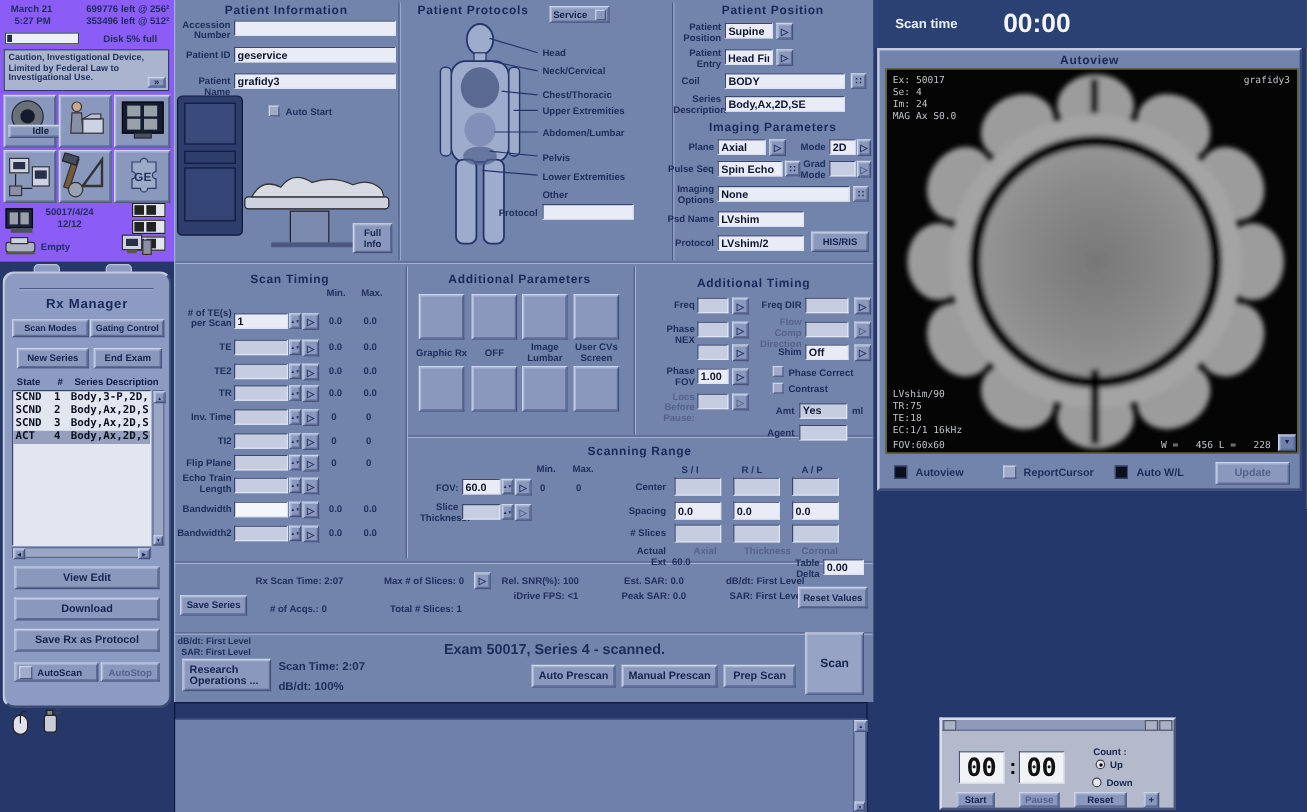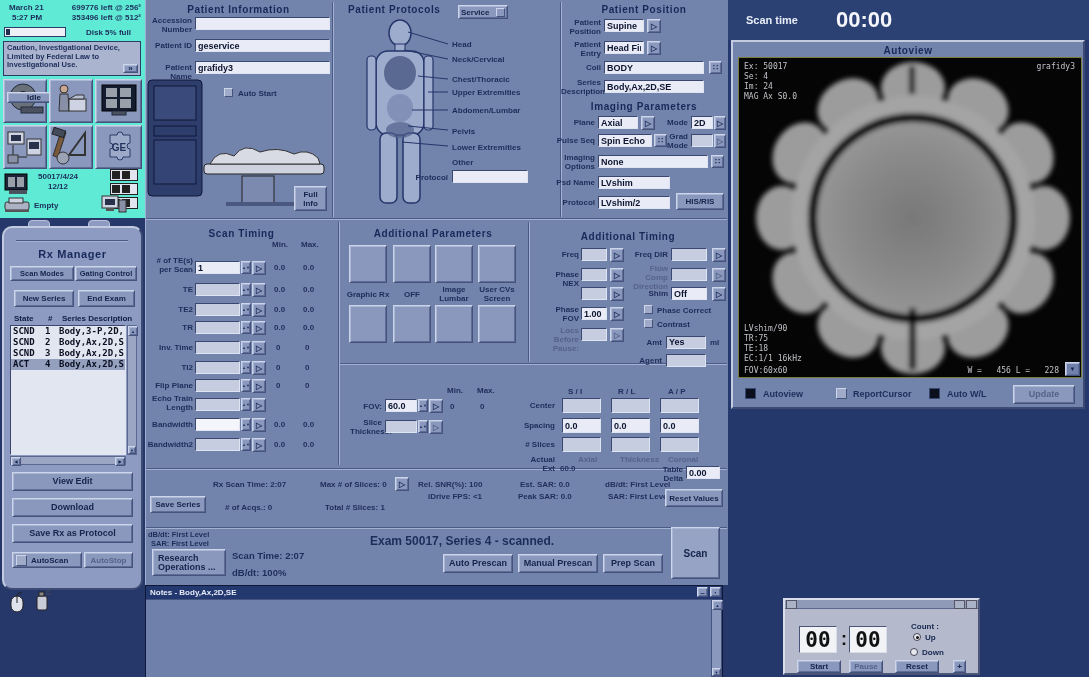--- a/index.html
+++ b/index.html
@@ -17,21 +17,21 @@
   .dots{width:13px;height:13px;font-size:8px;letter-spacing:0}
   .cb{width:9px;height:9px;background:#8a98bd;border:1px solid;border-color:#ccd5e9 #45527c #45527c #ccd5e9}
   .cbk{width:11px;height:11px;background:#0a0f1e;border:1px solid #3a4770}
   .cbl{width:11px;height:11px;background:#9fabc8;border:1px solid;border-color:#ccd5e9 #45527c #45527c #ccd5e9}
   .mm{font:bold 8px "Liberation Sans",sans-serif;color:#202f5e;white-space:nowrap}
   .ovl{font:8px/9.5px "DejaVu Sans Mono",monospace;color:#bfc2c8;white-space:pre}
   .hl{height:2px;border-top:1px solid #4c5b86;border-bottom:1px solid #a2b0d2}
   .vl{width:2px;border-left:1px solid #4c5b86;border-right:1px solid #a2b0d2}
   .srow{display:flex;font:bold 9px "DejaVu Sans Mono",monospace;color:#0a0f22;height:11px;line-height:11px;padding-left:2px;white-space:pre}
   .srow .c1{width:32px}.srow .c2{width:14px}
-  .panel-lt{background:#5eead4}
+  .panel-lt{background:#8b5cf6}
   .main-bg{background:#7384ac}
   input.inp{outline:none}
 </style>
 </head>
 <body>
 
 <div id="app">
 
   <div class="ab panel-lt" style="left:0;top:0;width:145px;height:218px">
     <div class="ab lb" style="left:9px;top:3px">March 21</div>
@@ -46,21 +46,21 @@
       <div class="lb" style="padding:2px 16px 0 3px;font-size:7.5px;line-height:8.5px">Caution, Investigational Device, Limited by Federal Law to Investigational Use.</div>
       <div class="btn ab" style="right:2px;bottom:2px;width:15px;height:9px;font-size:8px">»</div>
     </div>
 
     <div class="btn ab" style="left:3px;top:79px;width:44px;height:44px">
       <svg width="40" height="40">
           <circle cx="18" cy="16" r="13" fill="#6a7078" stroke="#20283c"></circle>
           <circle cx="18" cy="16" r="6" fill="#151b2c"></circle>
           <rect x="16" y="26" width="22" height="6" fill="#4a5260" stroke="#20283c"></rect>
         </svg>
-      <div class="btn ab" style="left:3px;bottom:19px;width:54px;height:11px;font-size:8px;color:#101c3e">Idle</div>
+      <div class="btn ab" style="left:3px;bottom:7px;width:54px;height:11px;font-size:8px;color:#101c3e">Idle</div>
     </div>
     <div class="btn ab" style="left:49px;top:79px;width:44px;height:44px">
       <svg width="40" height="40">
           <circle cx="13" cy="8" r="4" fill="#c8a890" stroke="#333"></circle>
           <path d="M9,13 L17,13 L18,30 L8,30 Z" fill="#8890a8" stroke="#333"></path>
           <rect x="18" y="18" width="17" height="12" fill="#cdd3e2" stroke="#333"></rect>
           <path d="M18,18 L25,14 L33,14 L33,18 Z" fill="#b8bfd2" stroke="#333"></path>
         </svg>
     </div>
     <div class="btn ab" style="left:95px;top:79px;width:47px;height:44px">
@@ -255,21 +255,21 @@
   <div class="ab lb lbr" style="left:410px;top:173px;width:38px">Protocol</div>
   <input class="inp ab" style="left: 452px; top: 170px; width: 76px;" value="">
 
   <div class="ab sect" style="left:560px;top:4px;width:168px;text-align:center">Patient Position</div>
   <div class="ab lb lbr" style="left:561px;top:18px;width:40px">Patient Position</div>
   <input class="inp ab" style="left: 604px; top: 19px; width: 40px;" value="Supine">
   <div class="btn arw ab" style="left:647px;top:19px">▷</div>
   <div class="ab lb lbr" style="left:561px;top:40px;width:40px">Patient Entry</div>
   <input class="inp ab" style="left: 604px; top: 41px; width: 40px;" value="Head First">
   <div class="btn arw ab" style="left:647px;top:41px">▷</div>
-  <div class="ab lb lbr" style="left:561px;top:63px;width:40px">Coil</div>
+  <div class="ab lb lbr" style="left:561px;top:63px;width:22px">Coil</div>
   <input class="inp ab" style="left: 604px; top: 61px; width: 100px;" value="BODY">
   <div class="btn dots ab" style="left:709px;top:61px">∷</div>
   <div class="ab lb lbr" style="left:561px;top:78px;width:40px">Series Description</div>
   <input class="inp ab" style="left: 604px; top: 80px; width: 100px;" value="Body,Ax,2D,SE">
 
   <div class="ab sect" style="left:560px;top:101px;width:168px;text-align:center">Imaging Parameters</div>
   <div class="ab lb lbr" style="left:555px;top:118px;width:40px">Plane</div>
   <input class="inp ab" style="left: 598px; top: 116px; width: 40px;" value="Axial">
   <div class="btn arw ab" style="left:641px;top:116px">▷</div>
   <div class="ab lb lbr" style="left:662px;top:118px;width:26px">Mode</div>
@@ -405,20 +405,21 @@
   <span class="cb ab" style="left:644px;top:305px;background:#9fabc8"></span>
   <div class="ab lb" style="left:657px;top:306px">Phase Correct</div>
   <span class="cb ab" style="left:644px;top:319px;background:#9fabc8"></span>
   <div class="ab lb" style="left:657px;top:320px">Contrast</div>
   <div class="ab lb lbr" style="left:640px;top:338px;width:22px">Amt</div>
   <div class="inp dim ab" style="left:666px;top:336px;width:40px">Yes</div>
   <div class="ab lb" style="left:710px;top:338px">ml</div>
   <div class="ab lb lbr" style="left:636px;top:356px;width:26px">Agent</div>
   <div class="inp dim ab" style="left:666px;top:354px;width:40px"></div>
 
+  <div class="ab sect" style="left:338px;top:371px;width:390px;text-align:center">Scanning Range</div>
   <div class="ab mm" style="left:447px;top:386px">Min.</div>
   <div class="ab mm" style="left:477px;top:386px">Max.</div>
   <div class="ab lb lbr" style="left:360px;top:402px;width:22px">FOV:</div>
   <input class="inp ab" style="left: 385px; top: 399px; width: 32px;" value="60.0">
   <div class="btn spin ab" style="left:418px;top:399px">▲▼</div>
   <div class="btn arw ab" style="left:429px;top:399px">▷</div>
   <div class="ab mm" style="left:450px;top:402px">0</div>
   <div class="ab mm" style="left:480px;top:402px">0</div>
   <div class="ab lb lbr" style="left:350px;top:418px;width:32px">Slice Thickness:</div>
   <div class="inp dim ab" style="left:385px;top:420px;width:32px"></div>
@@ -467,25 +468,20 @@
   <div class="ab lb" style="left:370px;top:537px;font-size:12px">Exam 50017, Series 4 -  scanned.</div>
   <div class="btn ab" style="left:152px;top:549px;width:74px;height:27px;justify-content:flex-start;text-align:left;padding-left:5px;font-size:9px">Research Operations ...</div>
   <div class="ab lb" style="left:232px;top:551px;font-size:9.5px">Scan Time: 2:07</div>
   <div class="ab lb" style="left:232px;top:568px;font-size:9.5px">dB/dt:  100%</div>
   <div class="btn ab" style="left:443px;top:554px;width:70px;height:19px;font-size:9px">Auto Prescan</div>
   <div class="btn ab" style="left:518px;top:554px;width:80px;height:19px;font-size:9px">Manual Prescan</div>
   <div class="btn ab" style="left:603px;top:554px;width:60px;height:19px;font-size:9px">Prep Scan</div>
   <div class="btn ab" style="left:671px;top:527px;width:49px;height:52px;font-size:10px;background:#97a3c4">Scan</div>
 
   <div class="ab" style="left:145px;top:585px;width:578px;height:92px;border:1px solid #0e1836">
-    <div class="ab" style="left:0;top:0;width:576px;height:13px;background:#22386e;display:flex;align-items:center">
-      <span style="font:bold 8px 'Liberation Sans',sans-serif;color:#e8ecf8;padding-left:4px">Notes - Body,Ax,2D,SE</span>
-      <div class="btn ab" style="right:14px;top:1px;width:11px;height:10px">–</div>
-      <div class="btn ab" style="right:1px;top:1px;width:11px;height:10px">·</div>
-    </div>
     <div class="ab" style="left:0;top:13px;width:565px;height:78px;background:#6f80aa;border-top:1px solid #44547e"></div>
     <div class="ab" style="left:565px;top:13px;width:11px;height:78px;background:#8b98bd;border:1px solid #44547e">
       <div class="btn" style="width:9px;height:8px;font-size:4px">▲</div>
       <div class="ab btn" style="left:0;bottom:0;width:9px;height:8px;font-size:4px">▼</div>
     </div>
   </div>
 
   <div class="ab" style="left:728px;top:0;width:361px;height:677px;background:#24386b"></div>
   <div class="ab" style="left:728px;top:0;width:361px;height:40px;background:#2b4173;display:flex;align-items:center">
     <span style="font:bold 11px 'Liberation Sans',sans-serif;color:#e9edf8;margin-left:18px">Scan time</span>
@@ -560,19 +556,19 @@
     <div class="ab" style="left:14px;top:26px;width:38px;height:27px;background:#f2f3f7;border:1px solid;border-color:#4a5578 #d8dde8 #d8dde8 #4a5578;font:bold 21px/27px 'DejaVu Sans Mono',monospace;color:#111;text-align:center">00</div>
     <div class="ab" style="left:56px;top:26px;font:bold 18px/27px 'Liberation Sans',sans-serif;color:#111">:</div>
     <div class="ab" style="left:64px;top:26px;width:38px;height:27px;background:#f2f3f7;border:1px solid;border-color:#4a5578 #d8dde8 #d8dde8 #4a5578;font:bold 21px/27px 'DejaVu Sans Mono',monospace;color:#111;text-align:center">00</div>
     <div class="ab" style="left:126px;top:22px;font:bold 8px 'Liberation Sans',sans-serif;color:#16264e">Count :</div>
     <div class="ab" style="left:128px;top:33px;width:8px;height:8px;border-radius:50%;background:#e8e9ef;border:1px solid #445">
         <i style="position:absolute;left:2px;top:2px;width:3px;height:3px;border-radius:50%;background:#111"></i>
       </div>
     <div class="ab" style="left:140px;top:33px;font:bold 8px 'Liberation Sans',sans-serif;color:#16264e">Up</div>
     <div class="ab" style="left:125px;top:48px;width:8px;height:8px;border-radius:50%;background:#e8e9ef;border:1px solid #445"></div>
     <div class="ab" style="left:137px;top:48px;font:bold 8px 'Liberation Sans',sans-serif;color:#16264e">Down</div>
-    <div class="btn ab" style="left:12px;top:60px;width:44px;height:13px">Start</div>
+    <div class="btn ab" style="left:12px;top:60px;width:32px;height:13px">Start</div>
     <div class="btn ab gray" style="left:64px;top:60px;width:34px;height:13px;color:#6b789e">Pause</div>
     <div class="btn ab" style="left:110px;top:60px;width:44px;height:13px">Reset</div>
     <div class="btn ab" style="left:168px;top:60px;width:13px;height:13px">+</div>
   </div>
 
 </div>
 
 </body></html>

